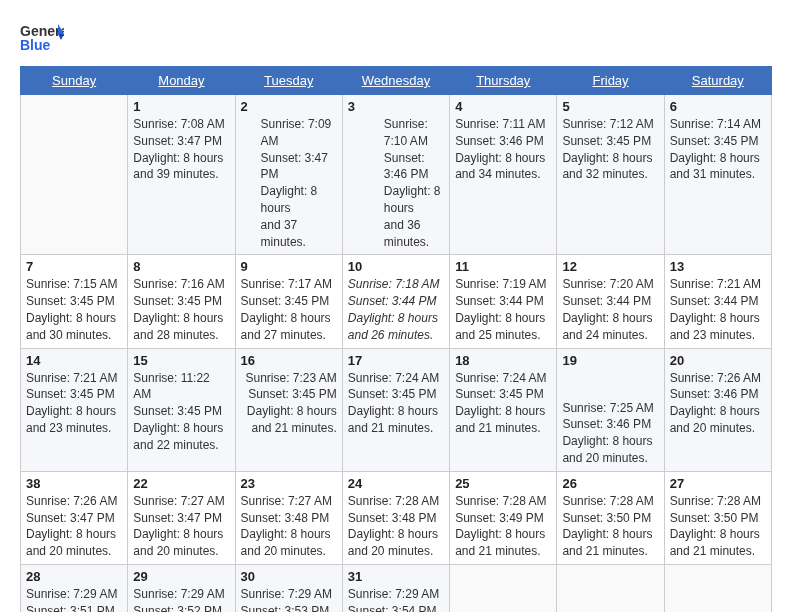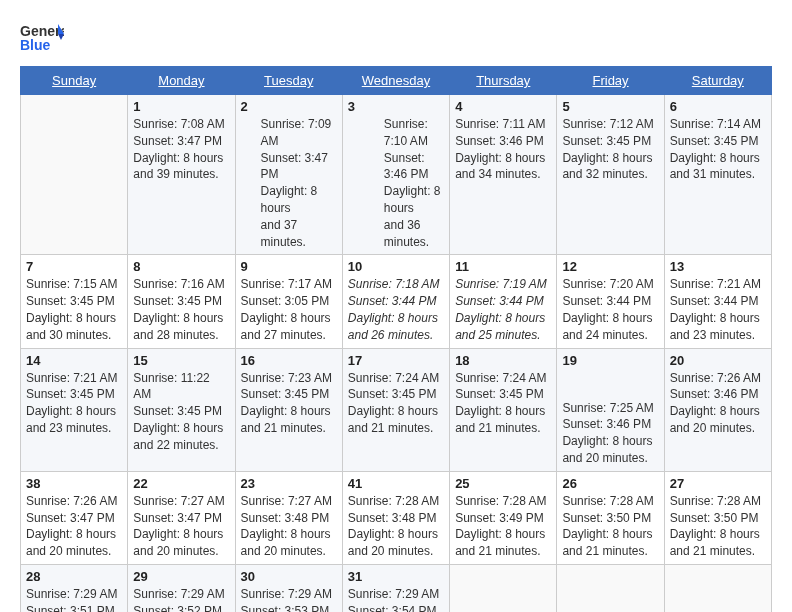--- a/index.html
+++ b/index.html
@@ -165,34 +165,34 @@
         <td>
           <span class="day-number">8</span>
           <div class="day-info" style="white-space: pre-line;">Sunrise: 7:16 AM
 Sunset: 3:45 PM
 Daylight: 8 hours
 and 28 minutes.</div>
         </td>
         <td>
           <span class="day-number">9</span>
           <div class="day-info" style="white-space: pre-line;">Sunrise: 7:17 AM
-Sunset: 3:05 PM
+Sunset: 3:45 PM
 Daylight: 8 hours
 and 27 minutes.</div>
         </td>
         <td>
           <span class="day-number">10</span>
           <div class="day-info" style="white-space: pre-line; font-style: italic;">Sunrise: 7:18 AM
 Sunset: 3:44 PM
 Daylight: 8 hours
 and 26 minutes.</div>
         </td>
         <td>
           <span class="day-number">11</span>
-          <div class="day-info" style="white-space: pre-line; font-style: italic;">Sunrise: 7:19 AM
+          <div class="day-info" style="white-space: pre-line;">Sunrise: 7:19 AM
 Sunset: 3:44 PM
 Daylight: 8 hours
 and 25 minutes.</div>
         </td>
         <td>
           <span class="day-number">12</span>
           <div class="day-info" style="white-space: pre-line;">Sunrise: 7:20 AM
 Sunset: 3:44 PM
 Daylight: 8 hours
 and 24 minutes.</div>
@@ -215,21 +215,21 @@
         </td>
         <td>
           <span class="day-number">15</span>
           <div class="day-info" style="white-space: pre-line;">Sunrise: 11:22 AM
 Sunset: 3:45 PM
 Daylight: 8 hours
 and 22 minutes.</div>
         </td>
         <td>
           <span class="day-number">16</span>
-          <div class="day-info" style="white-space: pre-line;">Sunrise: 7:23 AM
+          <div class="day-info" style="white-space: pre-line; text-align: right;">Sunrise: 7:23 AM
 Sunset: 3:45 PM
 Daylight: 8 hours
 and 21 minutes.</div>
         </td>
         <td>
           <span class="day-number">17</span>
           <div class="day-info" style="white-space: pre-line;">Sunrise: 7:24 AM
 Sunset: 3:45 PM
 Daylight: 8 hours
 and 21 minutes.</div>
@@ -272,21 +272,21 @@
 and 20 minutes.</div>
         </td>
         <td>
           <span class="day-number">23</span>
           <div class="day-info" style="white-space: pre-line;">Sunrise: 7:27 AM
 Sunset: 3:48 PM
 Daylight: 8 hours
 and 20 minutes.</div>
         </td>
         <td>
-          <span class="day-number">41</span>
+          <span class="day-number">24</span>
           <div class="day-info" style="white-space: pre-line;">Sunrise: 7:28 AM
 Sunset: 3:48 PM
 Daylight: 8 hours
 and 20 minutes.</div>
         </td>
         <td>
           <span class="day-number">25</span>
           <div class="day-info" style="white-space: pre-line;">Sunrise: 7:28 AM
 Sunset: 3:49 PM
 Daylight: 8 hours

